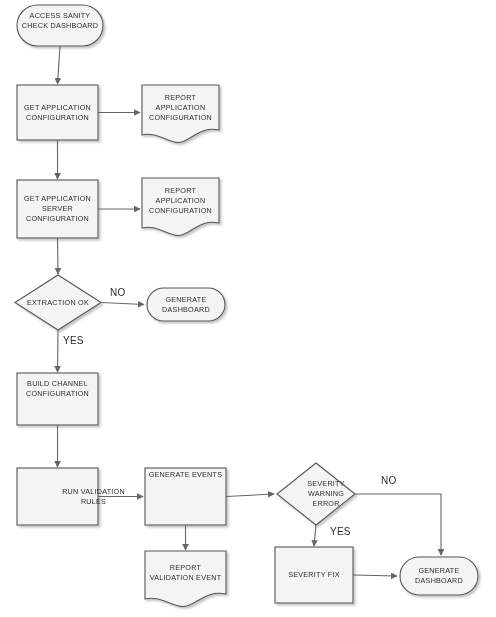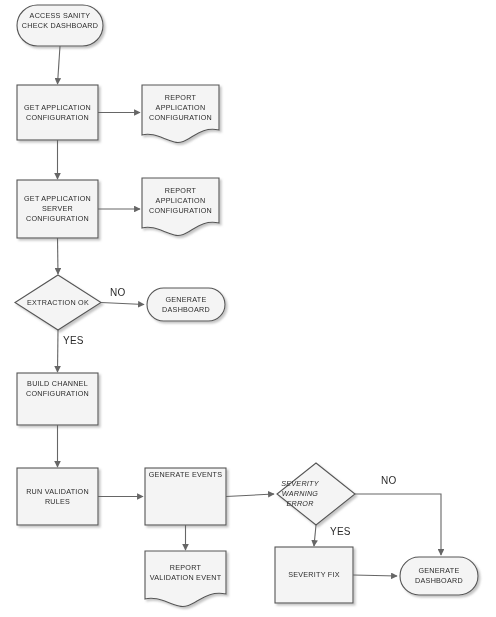--- a/index.html
+++ b/index.html
@@ -109,26 +109,26 @@
 SERVER
 CONFIGURATION</div>
       <div class="node-label" style="left: 142px; top: 178px; width: 77px; height: 46px;">REPORT
 APPLICATION
 CONFIGURATION</div>
       <div class="node-label" style="left: 15px; top: 275px; width: 86px; height: 55px;">EXTRACTION OK</div>
       <div class="node-label" style="left: 147px; top: 288px; width: 78px; height: 33px;">GENERATE
 DASHBOARD</div>
       <div class="node-label" style="left: 17px; top: 363px; width: 81px; height: 52px;">BUILD CHANNEL
 CONFIGURATION</div>
-      <div class="node-label" style="left: 17px; top: 468px; width: 81px; height: 57px;">RUN VALIDATION
+      <div class="node-label" style="left: 17px; top: 468px; width: 81px; height: 57px; padding-left: 36px;">RUN VALIDATION
 RULES</div>
       <div class="node-label" style="left: 145px; top: 441px; width: 81px; height: 68px;">GENERATE EVENTS</div>
       <div class="node-label" style="left: 145px; top: 551px; width: 81px; height: 44px;">REPORT
 VALIDATION EVENT</div>
-      <div class="node-label" style="left: 261px; top: 463px; width: 78px; height: 62px; font-style: italic;">SEVERITY
+      <div class="node-label" style="left: 287px; top: 463px; width: 78px; height: 62px;">SEVERITY
 WARNING
 ERROR</div>
       <div class="node-label" style="left: 275px; top: 547px; width: 78px; height: 56px;">SEVERITY FIX</div>
       <div class="node-label" style="left: 400px; top: 557px; width: 78px; height: 38px;">GENERATE
 DASHBOARD</div>
     </div>
   <div id="edgelabels">
       <div class="edge-label" style="left: 110px; top: 288px;">NO</div>
       <div class="edge-label" style="left: 63px; top: 336px;">YES</div>
       <div class="edge-label" style="left: 381px; top: 476px;">NO</div>

